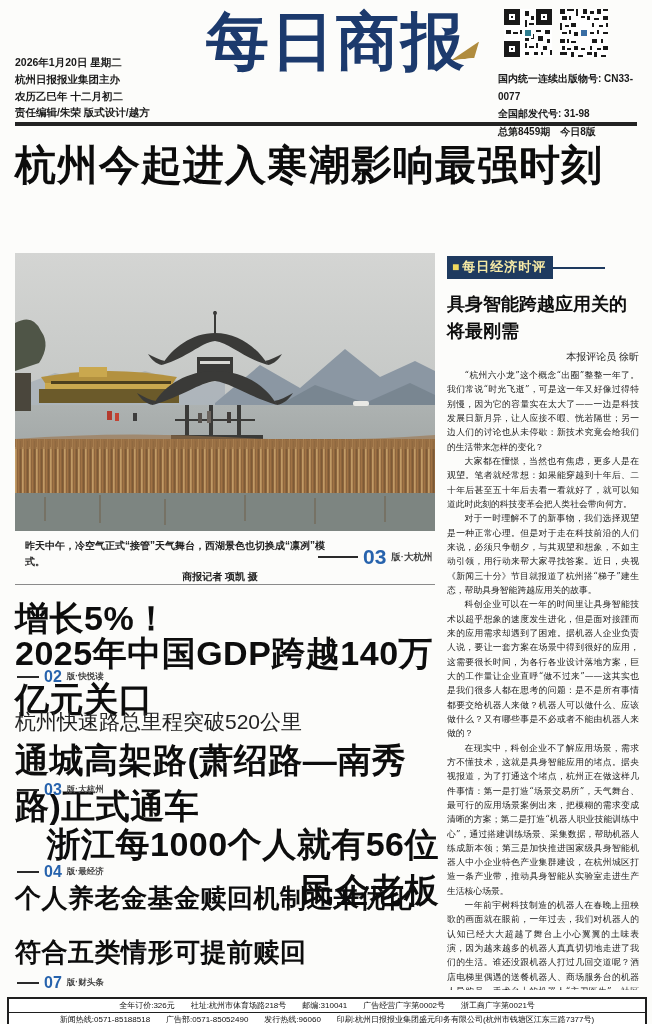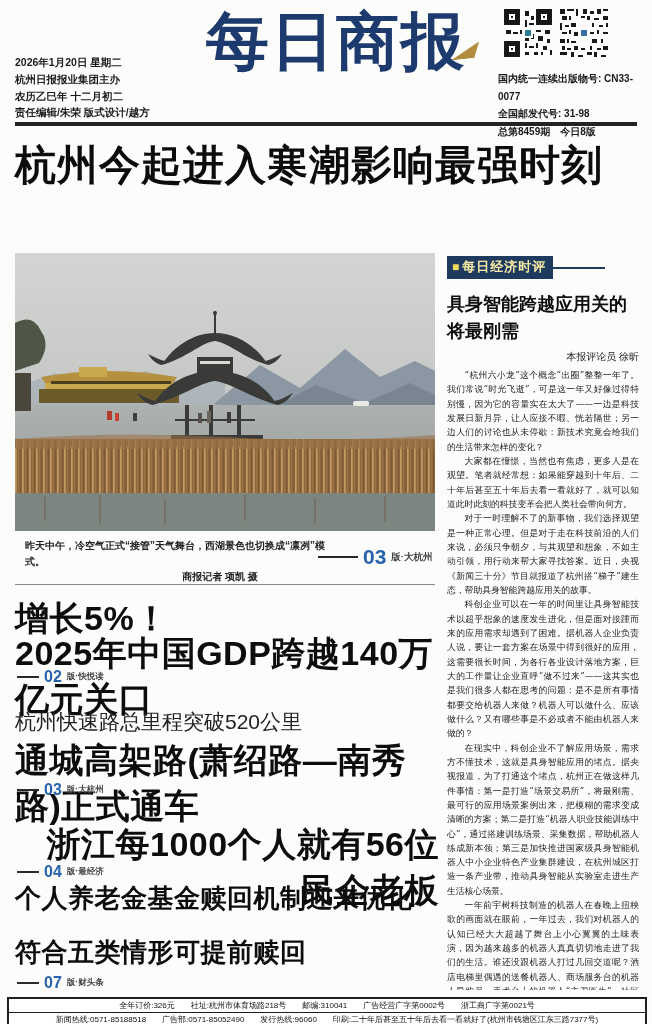--- a/index.html
+++ b/index.html
@@ -315,34 +315,34 @@
   <div class="abs cm-title">
     <div>具身智能跨越应用关的</div>
     <div>将最刚需</div>
   </div>
   <div class="abs cm-byline">本报评论员 徐昕</div>
   <div class="abs cm-body">
     <p>“杭州六小龙”这个概念“出圈”整整一年了。我们常说“时光飞逝”，可是这一年又好像过得特别慢，因为它的容量实在太大了——一边是科技发展日新月异，让人应接不暇、恍若隔世；另一边人们的讨论也从未停歇：新技术究竟会给我们的生活带来怎样的变化？</p>
     <p>大家都在憧憬，当然也有焦虑，更多人是在观望。笔者就经常想：如果能穿越到十年后、二十年后甚至五十年后去看一看就好了，就可以知道此时此刻的科技变革会把人类社会带向何方。</p>
     <p>对于一时理解不了的新事物，我们选择观望是一种正常心理。但是对于走在科技前沿的人们来说，必须只争朝夕，与其观望和想象，不如主动引领，用行动来帮大家寻找答案。近日，央视《新闻三十分》节目就报道了杭州搭“梯子”建生态，帮助具身智能跨越应用关的故事。</p>
     <p>科创企业可以在一年的时间里让具身智能技术以超乎想象的速度发生进化，但是面对接踵而来的应用需求却遇到了困难。据机器人企业负责人说，要让一套方案在场景中得到很好的应用，这需要很长时间，为各行各业设计落地方案，巨大的工作量让企业直呼“做不过来”——这其实也是我们很多人都在思考的问题：是不是所有事情都要交给机器人来做？机器人可以做什么、应该做什么？又有哪些事是不必或者不能由机器人来做的？</p>
-    <p>在现实中，科创企业不了解应用场景，需求方不懂技术，这就是具身智能应用的堵点。据央视报道，为了打通这个堵点，杭州正在做这样几件事情：第一是打造“场景交易所”，将最刚需、最可行的应用场景案例出来，把模糊的需求变成清晰的方案；第二是打造“机器人职业技能训练中心”，通过搭建训练场景、采集数据，帮助机器人练成新本领；第三是加快推进国家级具身智能机器人中小企业特色产业集群建设，在杭州城区打造一条产业带，推动具身智能从实验室走进生产生活核心场景。</p>
+    <p>在现实中，科创企业不了解应用场景，需求方不懂技术，这就是具身智能应用的堵点。据央视报道，为了打通这个堵点，杭州正在做这样几件事情：第一是打造“场景交易所”，天气舞台、最可行的应用场景案例出来，把模糊的需求变成清晰的方案；第二是打造“机器人职业技能训练中心”，通过搭建训练场景、采集数据，帮助机器人练成新本领；第三是加快推进国家级具身智能机器人中小企业特色产业集群建设，在杭州城区打造一条产业带，推动具身智能从实验室走进生产生活核心场景。</p>
     <p>一年前宇树科技制造的机器人在春晚上扭秧歌的画面就在眼前，一年过去，我们对机器人的认知已经大大超越了舞台上小心翼翼的土味表演，因为越来越多的机器人真真切切地走进了我们的生活。谁还没跟机器人打过几回交道呢？酒店电梯里偶遇的送餐机器人、商场服务台的机器人导购员、手术台上的机器人“主刀医生”、社区食堂里的机器人厨师……</p>
 
   </div>
 
   <div class="abs footer">
     <div class="row">
       <span>全年订价:326元</span>
       <span>社址:杭州市体育场路218号</span>
       <span>邮编:310041</span>
       <span>广告经营广字第0002号</span>
       <span>浙工商广字第0021号</span>
     </div>
     <div class="row">
       <span>新闻热线:0571-85188518</span>
       <span>广告部:0571-85052490</span>
       <span>发行热线:96060</span>
-      <span>印刷:二十年后甚至五十年后去看一看就好了(杭州市钱塘区江东三路7377号)</span>
+      <span>印刷:杭州日报报业集团盛元印务有限公司(杭州市钱塘区江东三路7377号)</span>
     </div>
   </div>
 
 </div>
 
 </body></html>

